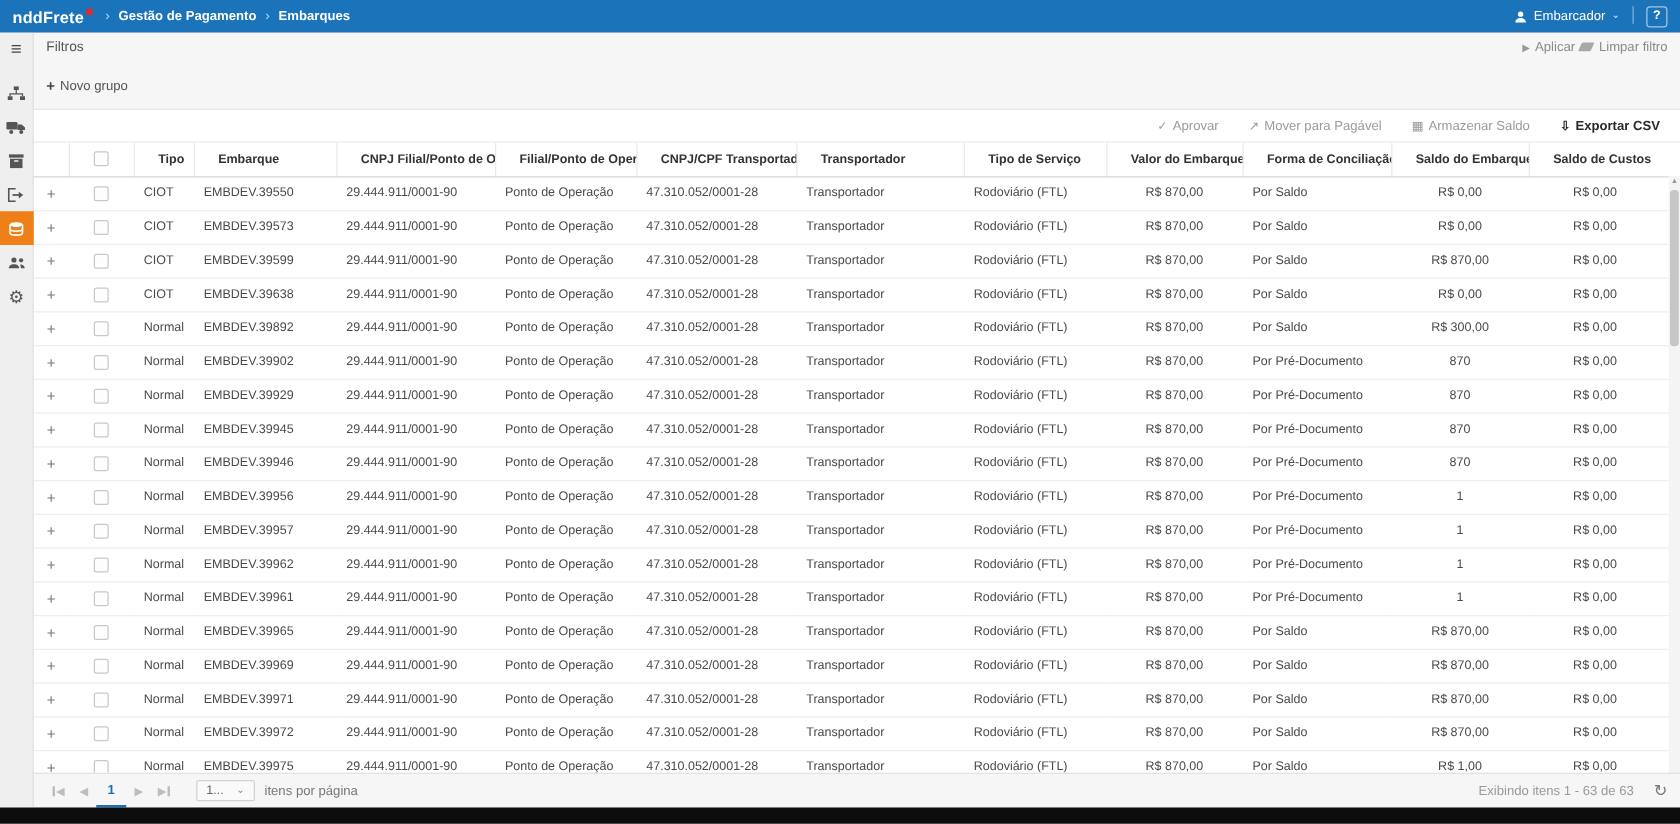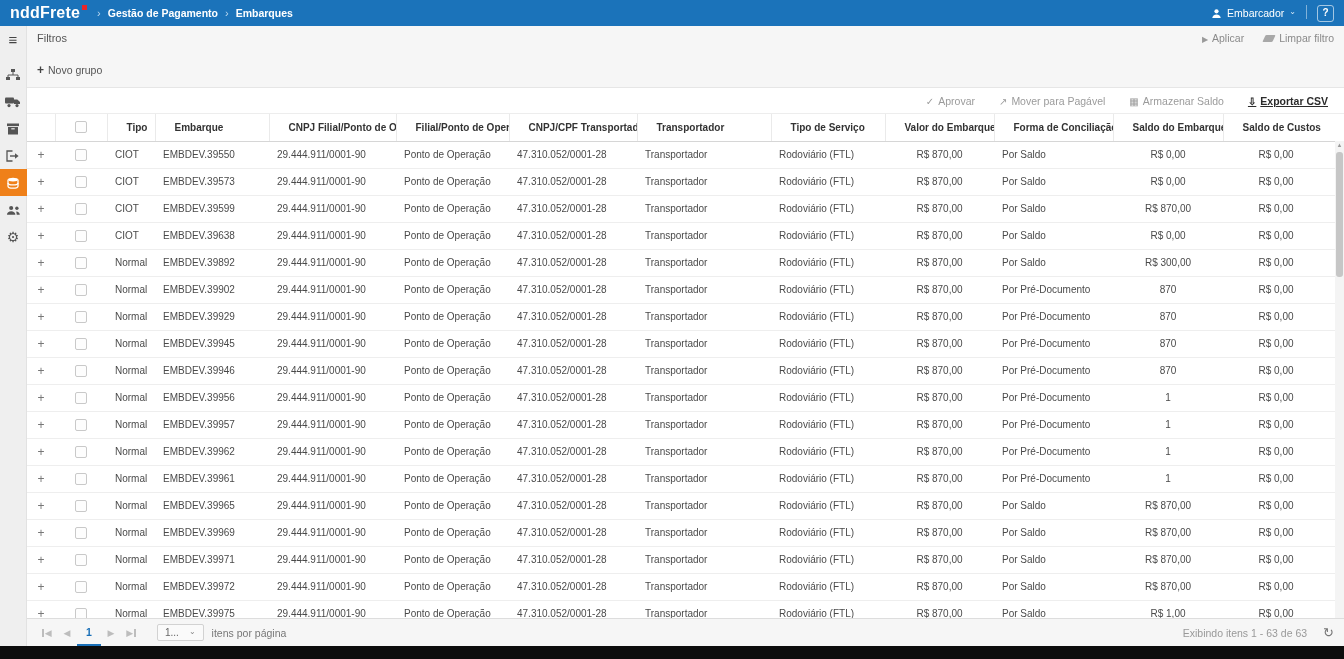--- a/index.html
+++ b/index.html
@@ -5,21 +5,21 @@
   * { box-sizing: border-box; }
   html,body { margin:0; padding:0; }
   body {
     width:1344px; height:659px; position:relative; overflow:hidden;
     font-family:"Liberation Sans", sans-serif; background:#fff; color:#444;
   }
   a { text-decoration:none; color:inherit; cursor:pointer; }
 
   
   .topbar{position:absolute;left:0;top:0;right:0;height:26px;background:#1b73ba;display:flex;align-items:center;color:#fff;padding:0 10px;z-index:6;}
-  .logo{font-size:16px;font-weight:bold;display:flex;align-items:flex-start;margin-right:10px;letter-spacing:.2px;}
+  .logo{font-size:13px;font-weight:bold;display:flex;align-items:flex-start;margin-right:10px;letter-spacing:.2px;}
   .logo-sq{width:5px;height:5px;background:#e8262a;display:inline-block;margin-left:2px;margin-top:1px;}
   .breadcrumb{display:flex;align-items:center;gap:7px;font-size:10.5px;font-weight:bold;}
   .bc-sep{color:#bcd9ef;font-size:11px;font-weight:normal;}
   .topbar-right{margin-left:auto;display:flex;gap:10px;}
   .user-menu{display:flex;align-items:center;gap:5px;font-size:10.5px;}
   .caret{font-size:8px;color:#d7e9f7;position:relative;top:-2px;}
   .tb-divider{width:1px;height:14px;background:rgba(255,255,255,.45);}
   .help-btn{width:17px;height:17px;border:1px solid rgba(255,255,255,.6);border-radius:3px;background:transparent;color:#fff;font-size:10px;font-weight:bold;line-height:14px;text-align:center;padding:0;cursor:pointer;}
 
   
@@ -30,30 +30,30 @@
   .sb-gap{height:8px;}
   .glyph-menu{font-size:15px;color:#444;}
   .glyph-gear{font-size:14px;color:#555;}
 
   
   .main{position:absolute;left:27px;top:26px;right:0;bottom:13px;display:flex;flex-direction:column;background:#fca5a5;}
 
   .filters{height:62px;background:#f6f6f6;border-bottom:1px solid #e6e6e6;flex:none;}
   .filters-head{height:24px;display:flex;align-items:center;padding:0 10px;}
   .filters-title{font-size:11px;color:#555;}
-  .filters-actions{margin-left:auto;display:flex;gap:20px;align-items:center;font-size:10.5px;color:#8a8a8a;}
+  .filters-actions{margin-left:auto;display:flex;gap:4px;align-items:center;font-size:10.5px;color:#8a8a8a;}
   .filters-actions .ic{font-size:8px;margin-right:4px;color:#9a9a9a;}
   .eraser{display:inline-block;width:10px;height:7px;background:#a8a8a8;transform:skewX(-25deg);border-radius:1px;margin-right:5px;}
   .filters-body{padding:10px 10px;}
   .new-group{font-size:10.5px;color:#555;display:inline-flex;align-items:center;gap:4px;}
   .plus{font-size:12px;font-weight:bold;color:#444;}
 
   .grid-toolbar{height:26px;flex:none;display:flex;align-items:center;justify-content:flex-end;gap:24px;padding:0 16px;font-size:10.5px;color:#9b9b9b;background:#fff;border-bottom:1px solid #ededed;}
   .grid-toolbar .ic{margin-right:4px;font-size:10px;}
-  .gt-export{color:#2b2b2b;font-weight:bold;text-decoration:underline;}
+  .gt-export{color:#2b2b2b;font-weight:bold;}
 
   
   .grid{flex:1;position:relative;overflow:hidden;background:#fff;}
   table{border-collapse:collapse;table-layout:fixed;width:1308px;font-size:10px;color:#4a4a4a;}
   thead th{height:27px;border-bottom:1px solid #d6d6d6;border-right:1px solid #eaeaea;font-size:10px;font-weight:bold;color:#333;text-align:left;padding:0 19px;white-space:nowrap;overflow:hidden;background:#fff;}
   thead th:last-child{border-right:none;}
   tbody td{height:27px;border-bottom:1px solid #eeeeee;padding:0 8px;white-space:nowrap;overflow:hidden;background:#fff;}
   th.num, td.num{text-align:center;}
   td:last-child, th:last-child{padding-right:14px;}
   .c-expand{text-align:center;padding:0!important;color:#777;font-size:12px;cursor:pointer;}

